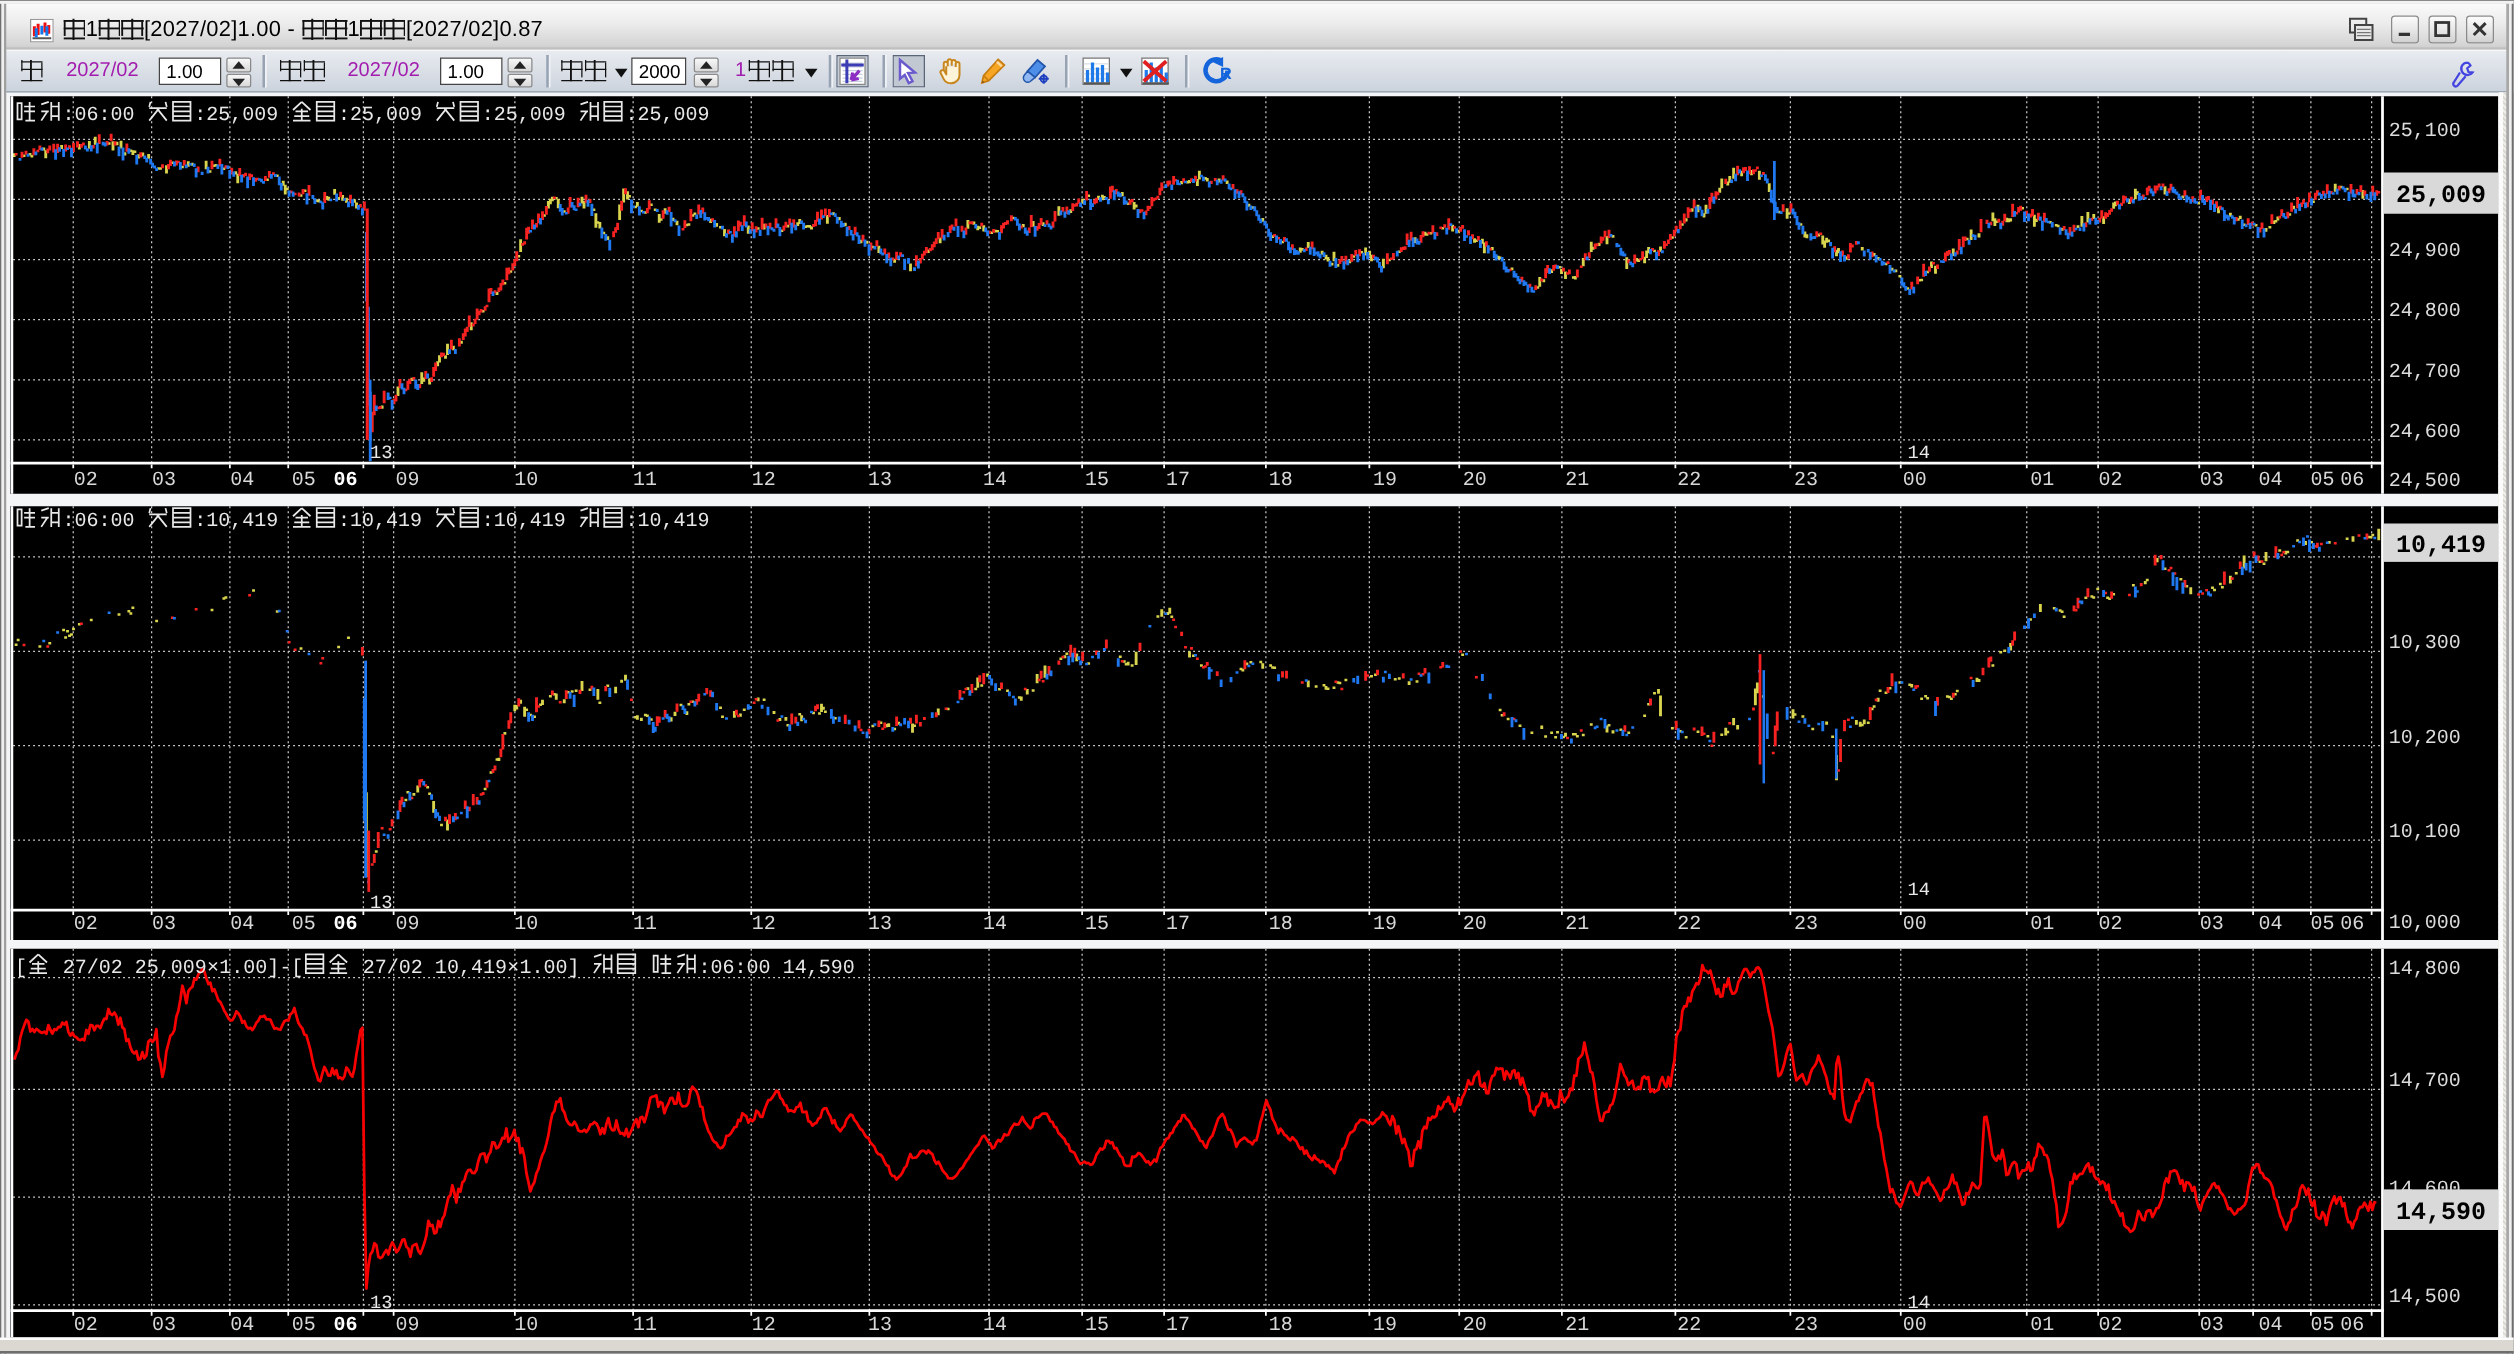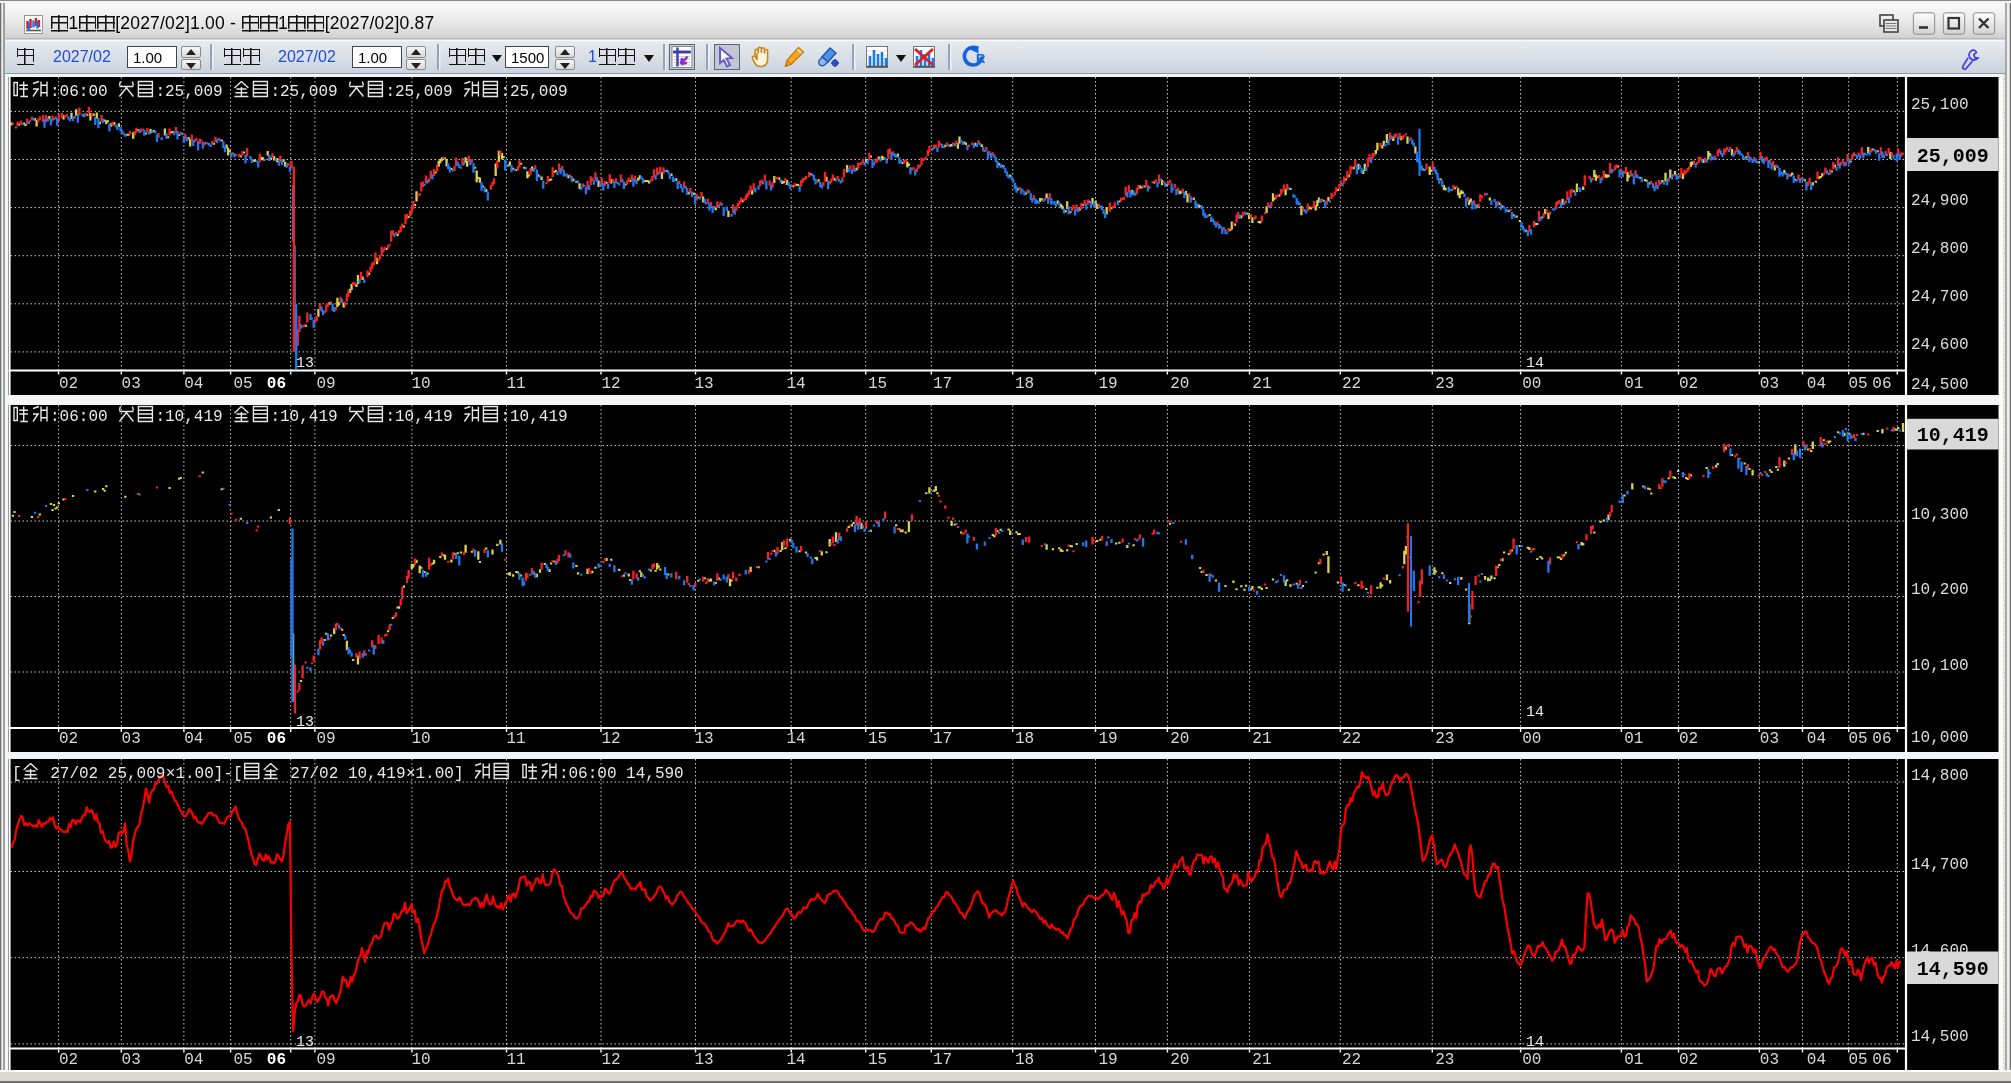--- a/index.html
+++ b/index.html
@@ -1,19 +1,19 @@
 <!DOCTYPE html>
 <html><head><meta charset="utf-8"><style>
 *{margin:0;padding:0;box-sizing:border-box}
 html,body{width:2011px;height:1083px;overflow:hidden;background:#d4d4d4;font-family:"Liberation Sans",sans-serif}
 #win{position:relative;width:2011px;height:1083px}
 #titlebar{position:absolute;left:3px;top:3px;right:3px;height:36px;background:linear-gradient(#fafafa,#ececec 45%,#d6d6d6 92%,#cfcfcf);border-bottom:1px solid #b8b8b8}
 #toolbar{position:absolute;left:5px;top:40px;width:2001px;height:34px;background:linear-gradient(#e8ebf0,#ccd3dd);border-top:1px solid #f8f9fb;border-bottom:1.5px solid #8c99ab}
 .tblab{position:absolute;top:48px;height:18px;display:flex;gap:2px}
-.tbtxt{position:absolute;top:48px;font:16px "Liberation Sans";color:#1d4ed8}
+.tbtxt{position:absolute;top:48px;font:16px "Liberation Sans";color:#a21caf}
 .tbicon{position:absolute;top:44px}
 .kj{display:inline-block;background:
 linear-gradient(#111,#111) 0 1px/100% 1.4px no-repeat,
 linear-gradient(#111,#111) 0 46%/100% 1.4px no-repeat,
 linear-gradient(#111,#111) 0 100%/100% 1.4px no-repeat,
 linear-gradient(#111,#111) 48% 0/1.5px 100% no-repeat,
 linear-gradient(#111,#111) 0 0/1.4px 55% no-repeat,
 linear-gradient(#111,#111) 100% 30%/1.4px 70% no-repeat}
 .kjt{display:inline-block;width:17.5px;height:17px;margin:0 0.5px;background:
 linear-gradient(#111,#111) 0 1px/100% 1.5px no-repeat,
@@ -102,21 +102,21 @@
 <div style="position:absolute;left:0;top:12.5px;width:20px;height:11.5px;background:linear-gradient(#f8f8f8,#d8d8d8);border:1px solid #8a8a8a;border-radius:2px"></div>
 <div style="position:absolute;left:5px;top:2.5px;width:0;height:0;border-left:5px solid transparent;border-right:5px solid transparent;border-bottom:6px solid #222"></div>
 <div style="position:absolute;left:5px;top:16.5px;width:0;height:0;border-left:5px solid transparent;border-right:5px solid transparent;border-top:6px solid #222"></div>
 </div>
     <div style="position:absolute;left:437px;top:44px;width:1.6px;height:26px;background:#97a2b2;box-shadow:1.5px 0 0 #eef1f5"></div>
     <div class="tblab" style="left:449px">
       <span class="kj" style="width:17px;height:17px"></span>
       <span class="kj" style="width:17px;height:17px"></span>
     </div>
     <div style="position:absolute;left:492px;top:55px;width:0;height:0;border-left:5.5px solid transparent;border-right:5.5px solid transparent;border-top:7px solid #111"></div>
-    <div style="position:absolute;left:505px;top:46px;width:44px;height:22px;background:#fff;border:1px solid #444;font:15px 'Liberation Sans';color:#000;padding-left:5px;line-height:22px">1500</div>
+    <div style="position:absolute;left:505px;top:46px;width:44px;height:22px;background:#fff;border:1px solid #444;font:15px 'Liberation Sans';color:#000;padding-left:5px;line-height:22px">2000</div>
     <div style="position:absolute;left:555px;top:46px;width:20px;height:24px">
 <div style="position:absolute;left:0;top:0;width:20px;height:11.5px;background:linear-gradient(#f8f8f8,#d8d8d8);border:1px solid #8a8a8a;border-radius:2px"></div>
 <div style="position:absolute;left:0;top:12.5px;width:20px;height:11.5px;background:linear-gradient(#f8f8f8,#d8d8d8);border:1px solid #8a8a8a;border-radius:2px"></div>
 <div style="position:absolute;left:5px;top:2.5px;width:0;height:0;border-left:5px solid transparent;border-right:5px solid transparent;border-bottom:6px solid #222"></div>
 <div style="position:absolute;left:5px;top:16.5px;width:0;height:0;border-left:5px solid transparent;border-right:5px solid transparent;border-top:6px solid #222"></div>
 </div>
     <div class="tbtxt" style="left:588px;font-size:16px">1</div>
     <div class="tblab" style="left:599px">
       <span class="kj" style="width:17px;height:17px"></span>
       <span class="kj" style="width:17px;height:17px"></span>

